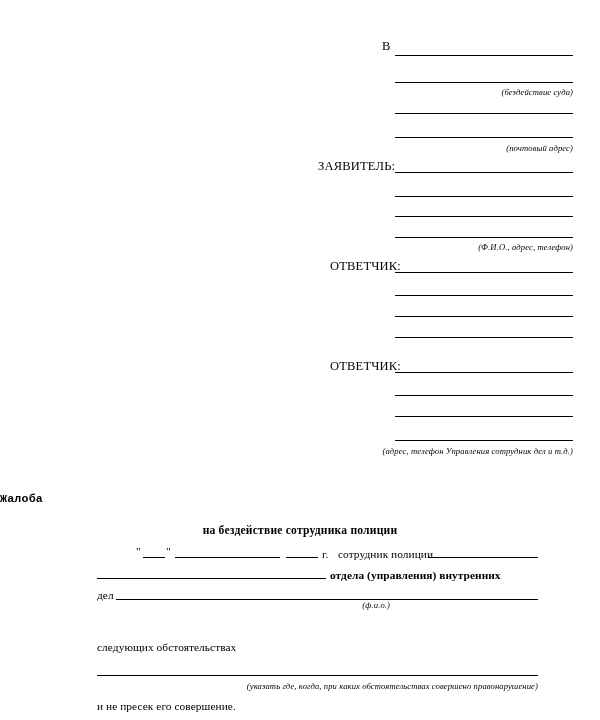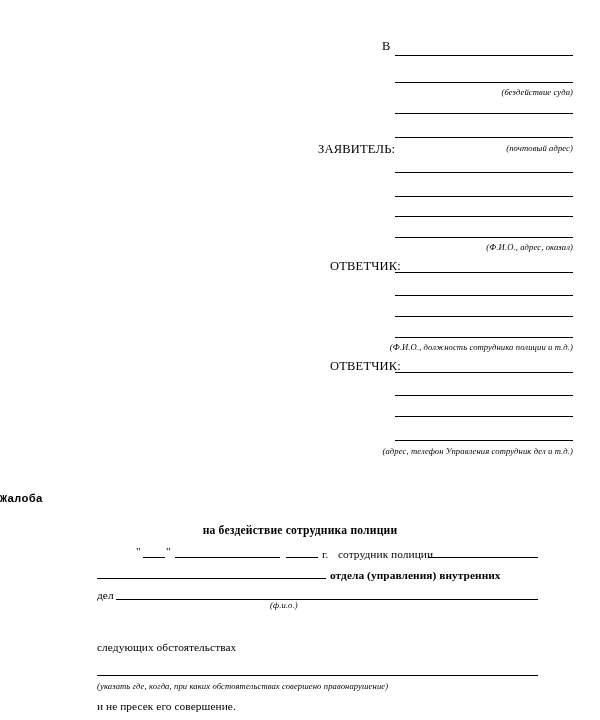--- a/index.html
+++ b/index.html
@@ -42,21 +42,21 @@
 
   .caption {
     position: absolute;
     font-style: italic;
     font-size: 8.6px;
     line-height: 1;
     white-space: nowrap;
     letter-spacing: .1px;
   }
   .caption.right { text-align: right; }
-  .caption.center { text-align: left; }
+  .caption.center { text-align: right; }
 
   
   .title {
     position: absolute;
     width: 100%;
     left: 0;
     text-align: left;
     font-weight: bold;
     font-size: 11.6px;
     letter-spacing: .2px;
@@ -96,33 +96,32 @@
   <div class="rule" style="left:395px; top:55px; width:178px;"></div>
 
   <div class="rule" style="left:395px; top:82px; width:178px;"></div>
   <span class="caption right" style="left:373px; top:88px; width:200px;">(бездействие суда)</span>
 
   <div class="rule" style="left:395px; top:113px; width:178px;"></div>
 
   <div class="rule" style="left:395px; top:137px; width:178px;"></div>
   <span class="caption right" style="left:373px; top:144px; width:200px;">(почтовый адрес)</span>
 
-  <span class="hdr-label" style="left:318px; top:143px;">ЗАЯВИТЕЛЬ:</span>
+  <span class="hdr-label" style="left:318px; top:160px;">ЗАЯВИТЕЛЬ:</span>
   <div class="rule" style="left:395px; top:172px; width:178px;"></div>
   <div class="rule" style="left:395px; top:196px; width:178px;"></div>
   <div class="rule" style="left:395px; top:216px; width:178px;"></div>
   <div class="rule" style="left:395px; top:237px; width:178px;"></div>
-  <span class="caption right" style="left:373px; top:243px; width:200px;">(Ф.И.О., адрес, оказал)</span>
+  <span class="caption right" style="left:373px; top:243px; width:200px;">(Ф.И.О., адрес, телефон)</span>
 
   <span class="hdr-label" style="left:330px; top:260px;">ОТВЕТЧИК:</span>
   <div class="rule" style="left:395px; top:272px; width:178px;"></div>
   <div class="rule" style="left:395px; top:295px; width:178px;"></div>
   <div class="rule" style="left:395px; top:316px; width:178px;"></div>
   <div class="rule" style="left:395px; top:337px; width:178px;"></div>
-  <span class="caption right" style="left:333px; top:343px; width:240px;">(Ф.И.О., должность сотрудника полиции  и т.д.)</span>
 
   <span class="hdr-label" style="left:330px; top:360px;">ОТВЕТЧИК:</span>
   <div class="rule" style="left:395px; top:372px; width:178px;"></div>
   <div class="rule" style="left:395px; top:395px; width:178px;"></div>
   <div class="rule" style="left:395px; top:416px; width:178px;"></div>
   <div class="rule" style="left:395px; top:440px; width:178px;"></div>
   <span class="caption right" style="left:333px; top:447px; width:240px;">(адрес, телефон Управления сотрудник дел  и т.д.)</span>
 
   <div class="title" style="top:492px;">Жалоба</div>
   <div class="subtitle" style="top:524px;">на бездействие сотрудника полиции</div>

